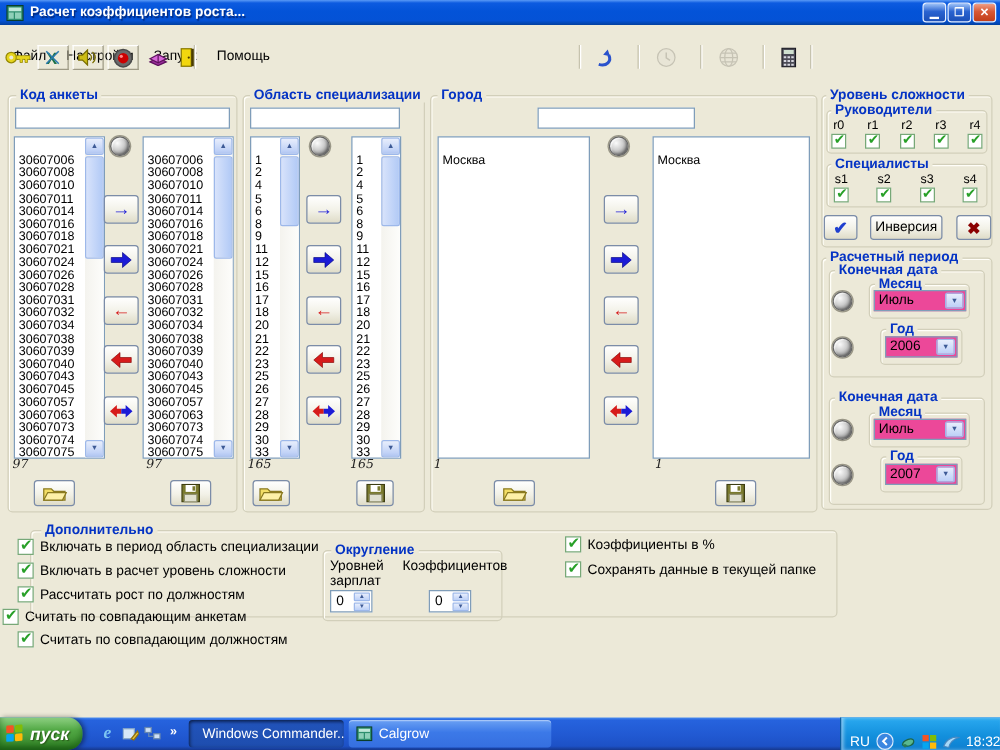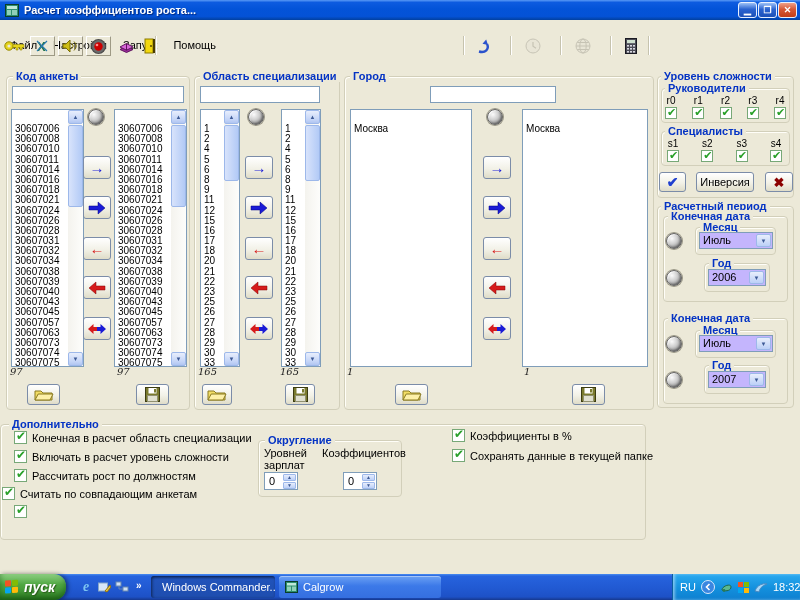--- a/index.html
+++ b/index.html
@@ -53,21 +53,21 @@
   .xcheck{width:13px;height:13px;background:#fff;border:1px solid #77a877;position:relative;flex:0 0 13px;display:inline-block}
   .xcheck::after{content:"✔";position:absolute;left:1px;top:-3px;color:#28a028;font-size:12px;line-height:14px}
   .xcheck.sm{width:12px;height:12px;flex-basis:12px}
   .xcheck.sm::after{font-size:11px;top:-3px;left:1px}
 
   .cbrow{position:absolute;display:flex;align-items:center;gap:5px;font-size:11px;white-space:nowrap;color:#000}
 
   .cplx-row{position:absolute;display:flex;justify-content:space-between}
   .cplx-col{display:flex;flex-direction:column;align-items:center;gap:1px;font-size:10px;color:#000}
 
-  .combo{position:absolute;background:#c4b5fd;border:1px solid #7f9db9;font-size:11px}
+  .combo{position:absolute;background:#ec4899;border:1px solid #7f9db9;font-size:11px}
   .combo .cval{position:absolute;left:3px;top:1px;line-height:13px}
   .combo .dd{position:absolute;right:1px;top:1px;bottom:1px;width:15px;
     background:linear-gradient(180deg,#e8eefc,#bcd0f7);border:1px solid #9db8ea;border-radius:2px;
     color:#3d5a96;font-size:6px;text-align:center;line-height:12px}
 
   .spin{position:absolute;width:34px;height:18px;background:#fff;border:1px solid #7f9db9;font-size:11px}
   .spin .sval{position:absolute;left:4px;top:1px;line-height:14px}
   .spin .ud{position:absolute;right:1px;top:1px;bottom:1px;width:13px;display:flex;flex-direction:column;gap:1px}
   .spin .ud i{flex:1;font-style:normal;background:linear-gradient(180deg,#e8eefc,#bcd0f7);border:1px solid #9db8ea;border-radius:1px;font-size:5px;line-height:5px;text-align:center;color:#3d5a96}
 
@@ -88,21 +88,21 @@
   .winlogo{width:15px;height:15px;display:grid;grid-template-columns:6px 6px;grid-template-rows:6px 6px;gap:1px;transform:skewY(-4deg)}
   .winlogo i{border-radius:1px;display:block}
   .qlicon{position:absolute;top:5px;width:16px;height:16px;display:flex;align-items:center;justify-content:center}
   .chev{position:absolute;color:#fff;font-size:10px;font-weight:bold}
   .taskbtn{position:absolute;top:2px;height:22px;border-radius:3px;display:flex;align-items:center;gap:5px;padding:0 6px;color:#fff;font-size:11px;white-space:nowrap;overflow:hidden}
   .taskbtn.active{background:linear-gradient(180deg,#17419a,#2153ba 15%,#1e4dae);box-shadow:inset 1px 1px 3px rgba(0,0,0,.55)}
   .taskbtn.normal{background:linear-gradient(180deg,#6ba1f4 0%,#3c79e8 45%,#356fe0 100%);box-shadow:inset 0 1px 0 rgba(255,255,255,.4)}
   .tray{position:absolute;left:672px;right:0;top:0;height:26px;
     background:linear-gradient(180deg,#2baaf0 0%,#1390dd 55%,#0e7fd0 100%);
     border-left:1px solid #0a5ea0;box-shadow:inset 2px 0 3px rgba(255,255,255,.45);
-    display:flex;align-items:center;gap:5px;padding:0 7px;color:#fff;font-size:11px}
+    display:flex;align-items:flex-end;gap:5px;padding:0 7px;color:#fff;font-size:11px}
   .trayicon{width:14px;height:14px;display:flex;align-items:center;justify-content:center}
 </style>
 </head>
 <body>
 
 <div id="app">
 
   <div class="titlebar">
     <svg class="appicon" viewBox="0 0 14 13">
         <rect x="0.5" y="0.5" width="13" height="12" fill="#2e8f6e" stroke="#0a3d2a"></rect>
@@ -568,41 +568,42 @@
   </div>
   <div class="gb" style="left:704px;top:365px;width:66px;height:29px">
     <span class="cap" style="left:4px">Год</span>
   </div>
   <span class="led" style="left:666px;top:372px"></span>
   <div class="combo" style="left:708px;top:371px;width:58px;height:17px">
     <span class="cval">2007</span>
     <span class="dd">▼</span>
   </div>
 
-  <div class="gb" style="left:0;top:424px;width:646px;height:116px">
+  <div class="gb" style="left:24px;top:424px;width:646px;height:70px">
     <span class="cap" style="left:8px">Дополнительно</span>
   </div>
   <label class="cbrow" style="left:14px;top:431px">
       <span class="xcheck"></span>
-      <span>Конечная в расчет область специализации</span>
+      <span>Включать в период область специализации</span>
     </label>
   <label class="cbrow" style="left:14px;top:469px">
       <span class="xcheck"></span>
       <span>Рассчитать рост по должностям</span>
     </label>
   <label class="cbrow" style="left:14px;top:450px">
       <span class="xcheck"></span>
       <span>Включать в расчет уровень сложности</span>
     </label>
   <label class="cbrow" style="left:2px;top:487px">
       <span class="xcheck"></span>
       <span>Считать по  совпадающим анкетам</span>
     </label>
   <label class="cbrow" style="left:14px;top:505px">
       <span class="xcheck"></span>
+      <span>Считать по совпадающим должностям</span>
     </label>
 
   <div class="gb" style="left:258px;top:440px;width:144px;height:57px">
     <span class="cap" style="left:6px">Округление</span>
   </div>
   <span class="small-label" style="left:264px;top:447px">Уровней</span>
   <span class="small-label" style="left:322px;top:447px">Коэффициентов</span>
   <span class="small-label" style="left:264px;top:459px">зарплат</span>
   <div class="spin" style="left:264px;top:472px">
     <span class="sval">0</span>

